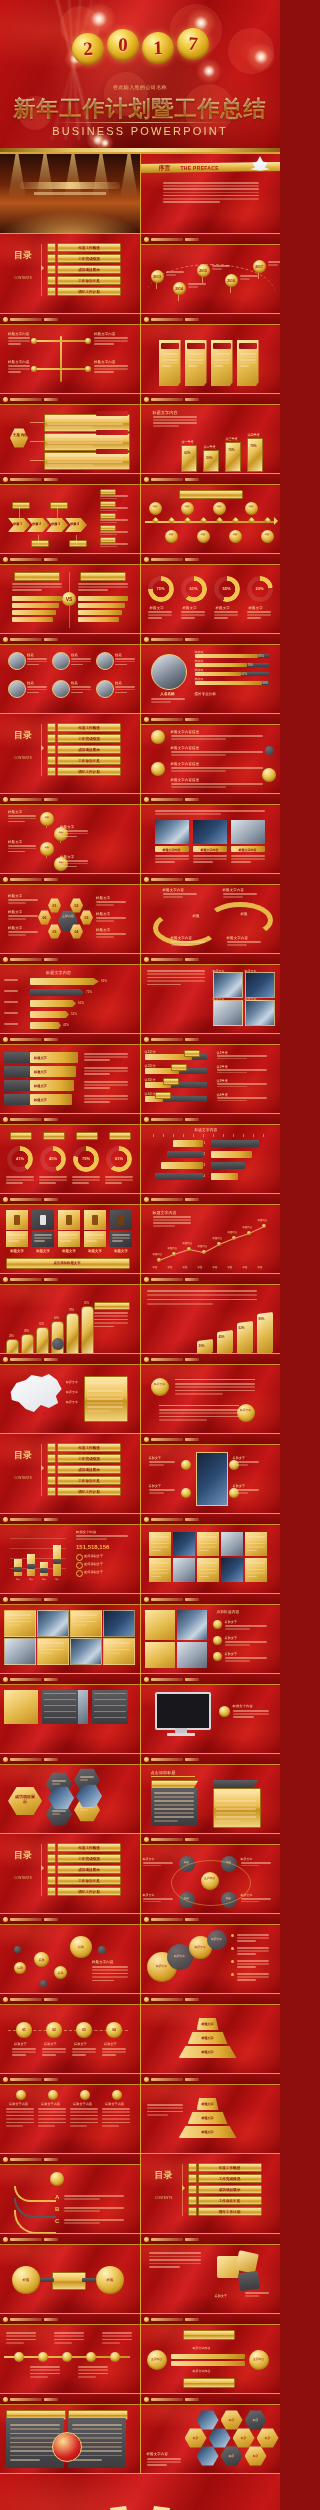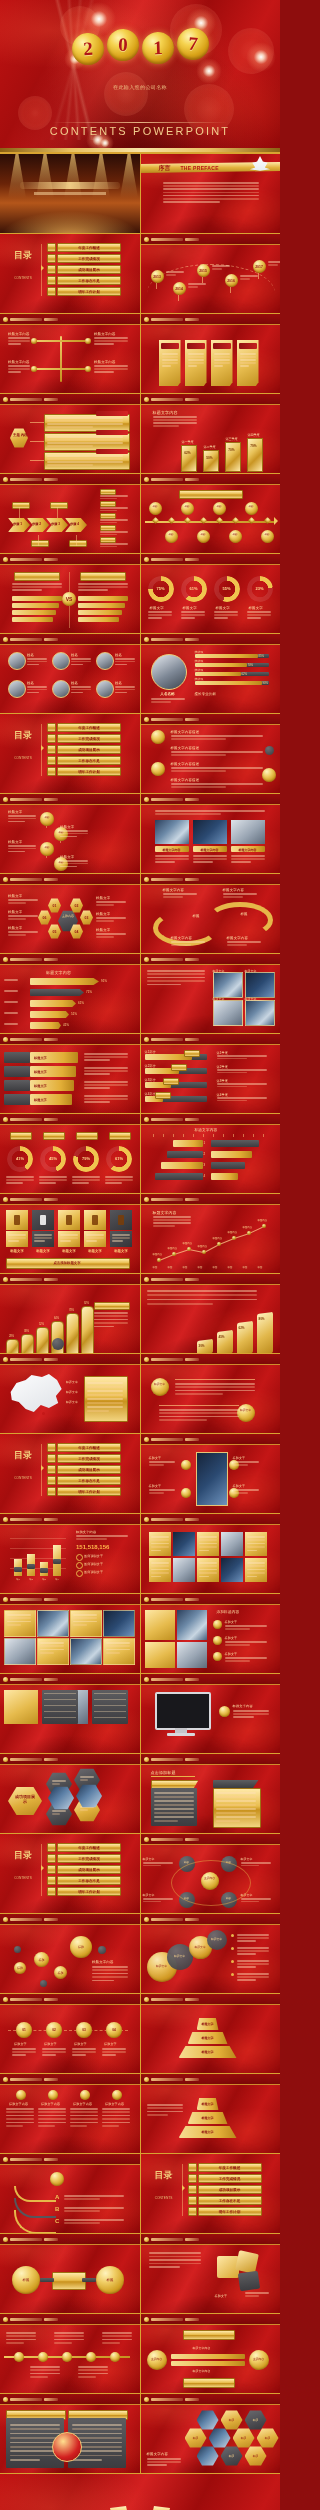--- a/index.html
+++ b/index.html
@@ -121,22 +121,23 @@
     <div class="spark" style="left:96px;top:134px;width:18px;height:18px;"></div>
 
     <div class="coins">
       <div class="coin">2</div>
       <div class="coin">0</div>
       <div class="coin">1</div>
       <div class="coin">7</div>
     </div>
 
     <div class="cover-sub">在此输入您的公司名称</div>
+    <div class="cover-title">新年工作计划暨工作总结</div>
     <div class="cover-rule" style="left:52px;right:52px;"></div>
-    <div class="cover-en">CONTENTS POWERPOINT</div>
+    <div class="cover-en">BUSINESS POWERPOINT</div>
     <div class="cover-bar"></div>
   </div>
 
   <div class="grid" id="grid">
       <div class="slide silk">
         <div class="body" style="top: 0px; background: linear-gradient(rgb(42, 13, 6) 0%, rgb(107, 36, 8) 38%, rgb(180, 86, 26) 62%, rgb(58, 18, 6) 100%);">
           <div style="position:absolute;left:8px;top:0;width:18px;height:44px;
         background:linear-gradient(180deg,rgba(255,210,120,.85),rgba(255,150,50,0));
         clip-path:polygon(42% 0,58% 0,100% 100%,0 100%);opacity:.8;"></div>
           <div style="position:absolute;left:36px;top:0;width:18px;height:44px;

